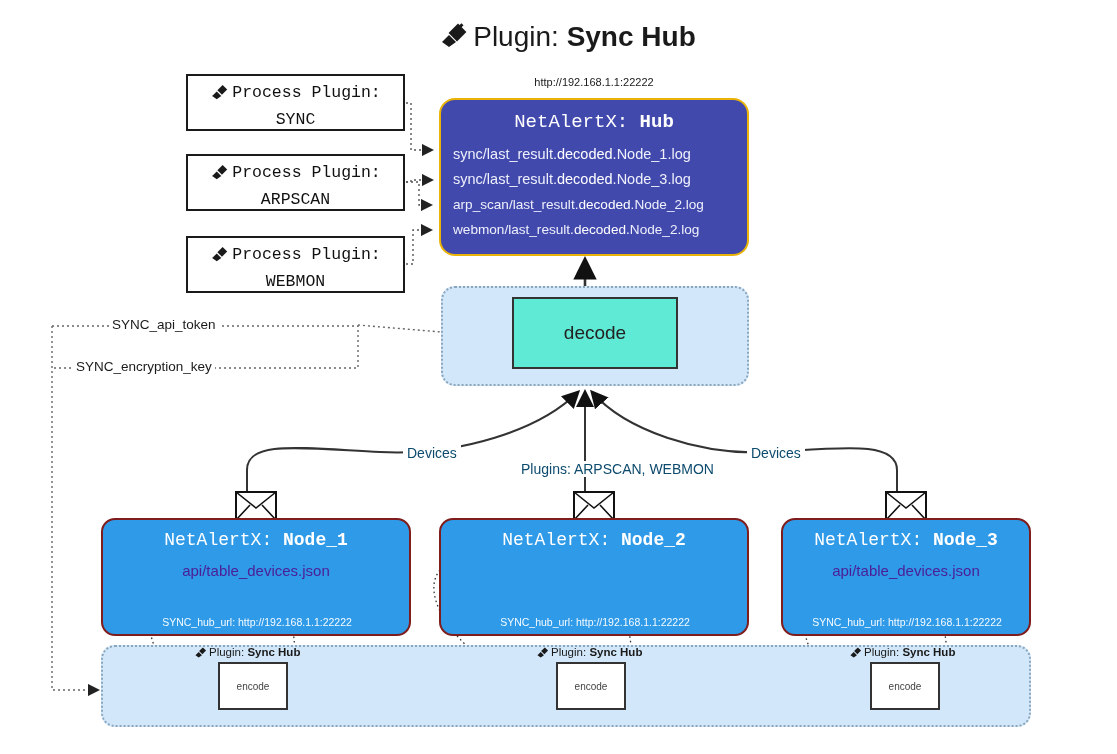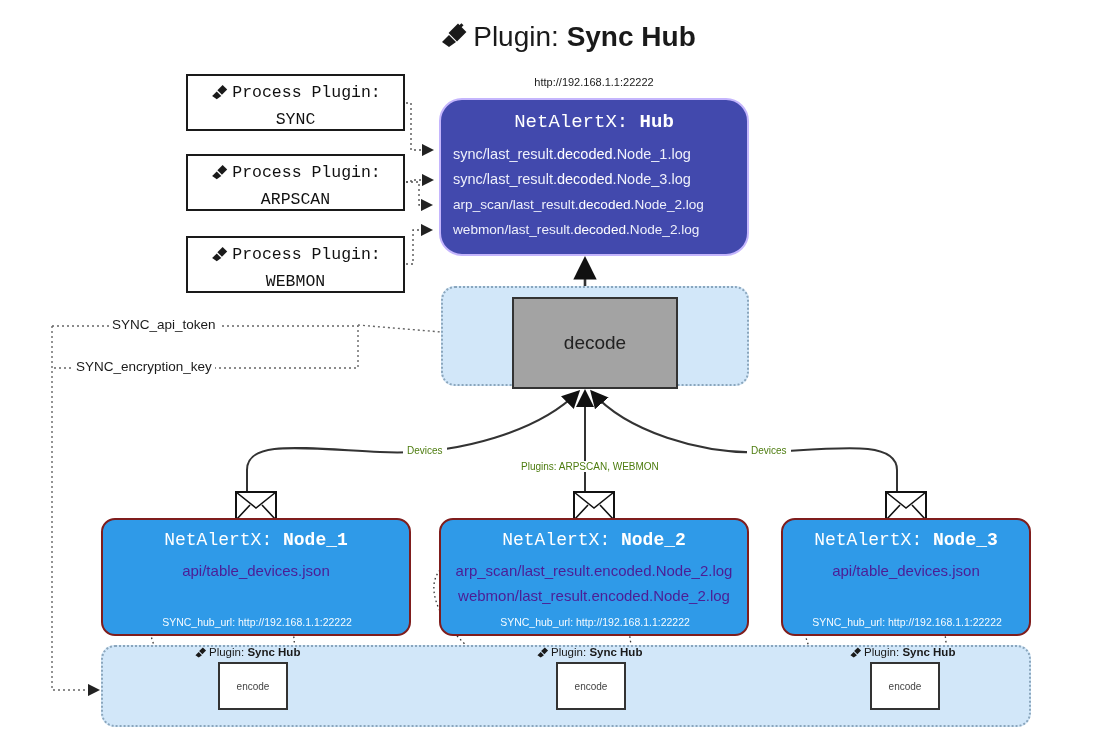--- a/index.html
+++ b/index.html
@@ -16,42 +16,42 @@
 
   
   .pbox{border:2px solid #1a1a1a;background:#fff;width:219px;height:57px;
         font-family:"Liberation Mono","DejaVu Sans Mono",monospace;font-size:16.5px;
         color:#111;text-align:center;padding-top:5px;line-height:24px;}
   .pbox .l1{white-space:nowrap;}
   .pbox .ic{display:inline-block;vertical-align:-3px;margin-right:2px;}
 
   
   #hub{left:430px;top:98px;width:310px;height:158px;background:#4249ad;
-       border:2px solid #c4b5fd;border-radius:23px;}
+       border:2px solid #eab308;border-radius:16px;}
   #huburl{left:430px;top:76px;width:310px;text-align:center;font-size:11px;color:#1a1a1a;}
   #hub .htitle{font-family:"Liberation Mono","DejaVu Sans Mono",monospace;font-size:19px;
        color:#fff;text-align:center;margin-top:11px;}
   #hub .htitle b{font-weight:bold;}
   #hub ul{list-style:none;margin:9px 0 0 0;padding:0 6px 0 12px;}
   #hub li{color:#eef0fb;font-size:14.5px;line-height:25px;white-space:nowrap;}
   #hub li b{font-weight:normal;color:#fff;}
   #hub li.sm{font-size:13.6px;}
 
   
   #decwrap{left:432px;top:286px;width:308px;height:100px;background:#d2e7f9;
            border:2px dotted #8aa6bd;border-radius:14px;}
-  #decode{left:503px;top:297px;width:166px;height:92px;background:#a3a3a3;border:2px solid #333;
+  #decode{left:503px;top:297px;width:166px;height:72px;background:#5eead4;border:2px solid #333;
           font-size:19px;color:#222;display:flex;align-items:center;justify-content:center;
           font-family:"Liberation Sans","DejaVu Sans",sans-serif;}
 
   
   .tok{font-size:13.5px;color:#1a1a1a;background:#fff;padding:0 3px;white-space:nowrap;}
 
   
-  .elab{font-size:10px;color:#4d7c0f;background:#fff;padding:0 4px;white-space:nowrap;}
+  .elab{font-size:14px;color:#0c4a6e;background:#fff;padding:0 4px;white-space:nowrap;}
 
   
   .node{background:#2f9ae8;border:2px solid #7f1d1d;border-radius:14px;height:118px;}
   .node .ntitle{font-family:"Liberation Mono","DejaVu Sans Mono",monospace;font-size:18px;
        color:#fff;text-align:center;margin-top:10px;white-space:nowrap;}
   .node .ntitle b{font-weight:bold;}
   .node .lines{margin-top:8px;text-align:center;}
   .node .lines div{color:#4c1d95;font-size:15px;line-height:25px;white-space:nowrap;}
   .node .hub-url{position:absolute;left:1px;bottom:6px;width:100%;text-align:center;
        font-size:10.5px;color:#f4fbff;white-space:nowrap;}
@@ -234,24 +234,20 @@
       <div>api/table_devices.json</div>
     </div>
     <div class="hub-url">SYNC_hub_url: http://192.168.1.1:22222</div>
   </div>
 
   <div class="abs node" style="left:430px;top:518px;width:310px;">
     <div class="ntitle">
       <span>NetAlertX:</span>
       <b>Node_2</b>
     </div>
-    <div class="lines">
-      <div>arp_scan/last_result.encoded.Node_2.log</div>
-      <div>webmon/last_result.encoded.Node_2.log</div>
-    </div>
     <div class="hub-url">SYNC_hub_url: http://192.168.1.1:22222</div>
   </div>
 
   <div class="abs node" style="left:772px;top:518px;width:250px;">
     <div class="ntitle">
       <span>NetAlertX:</span>
       <b>Node_3</b>
     </div>
     <div class="lines">
       <div>api/table_devices.json</div>

